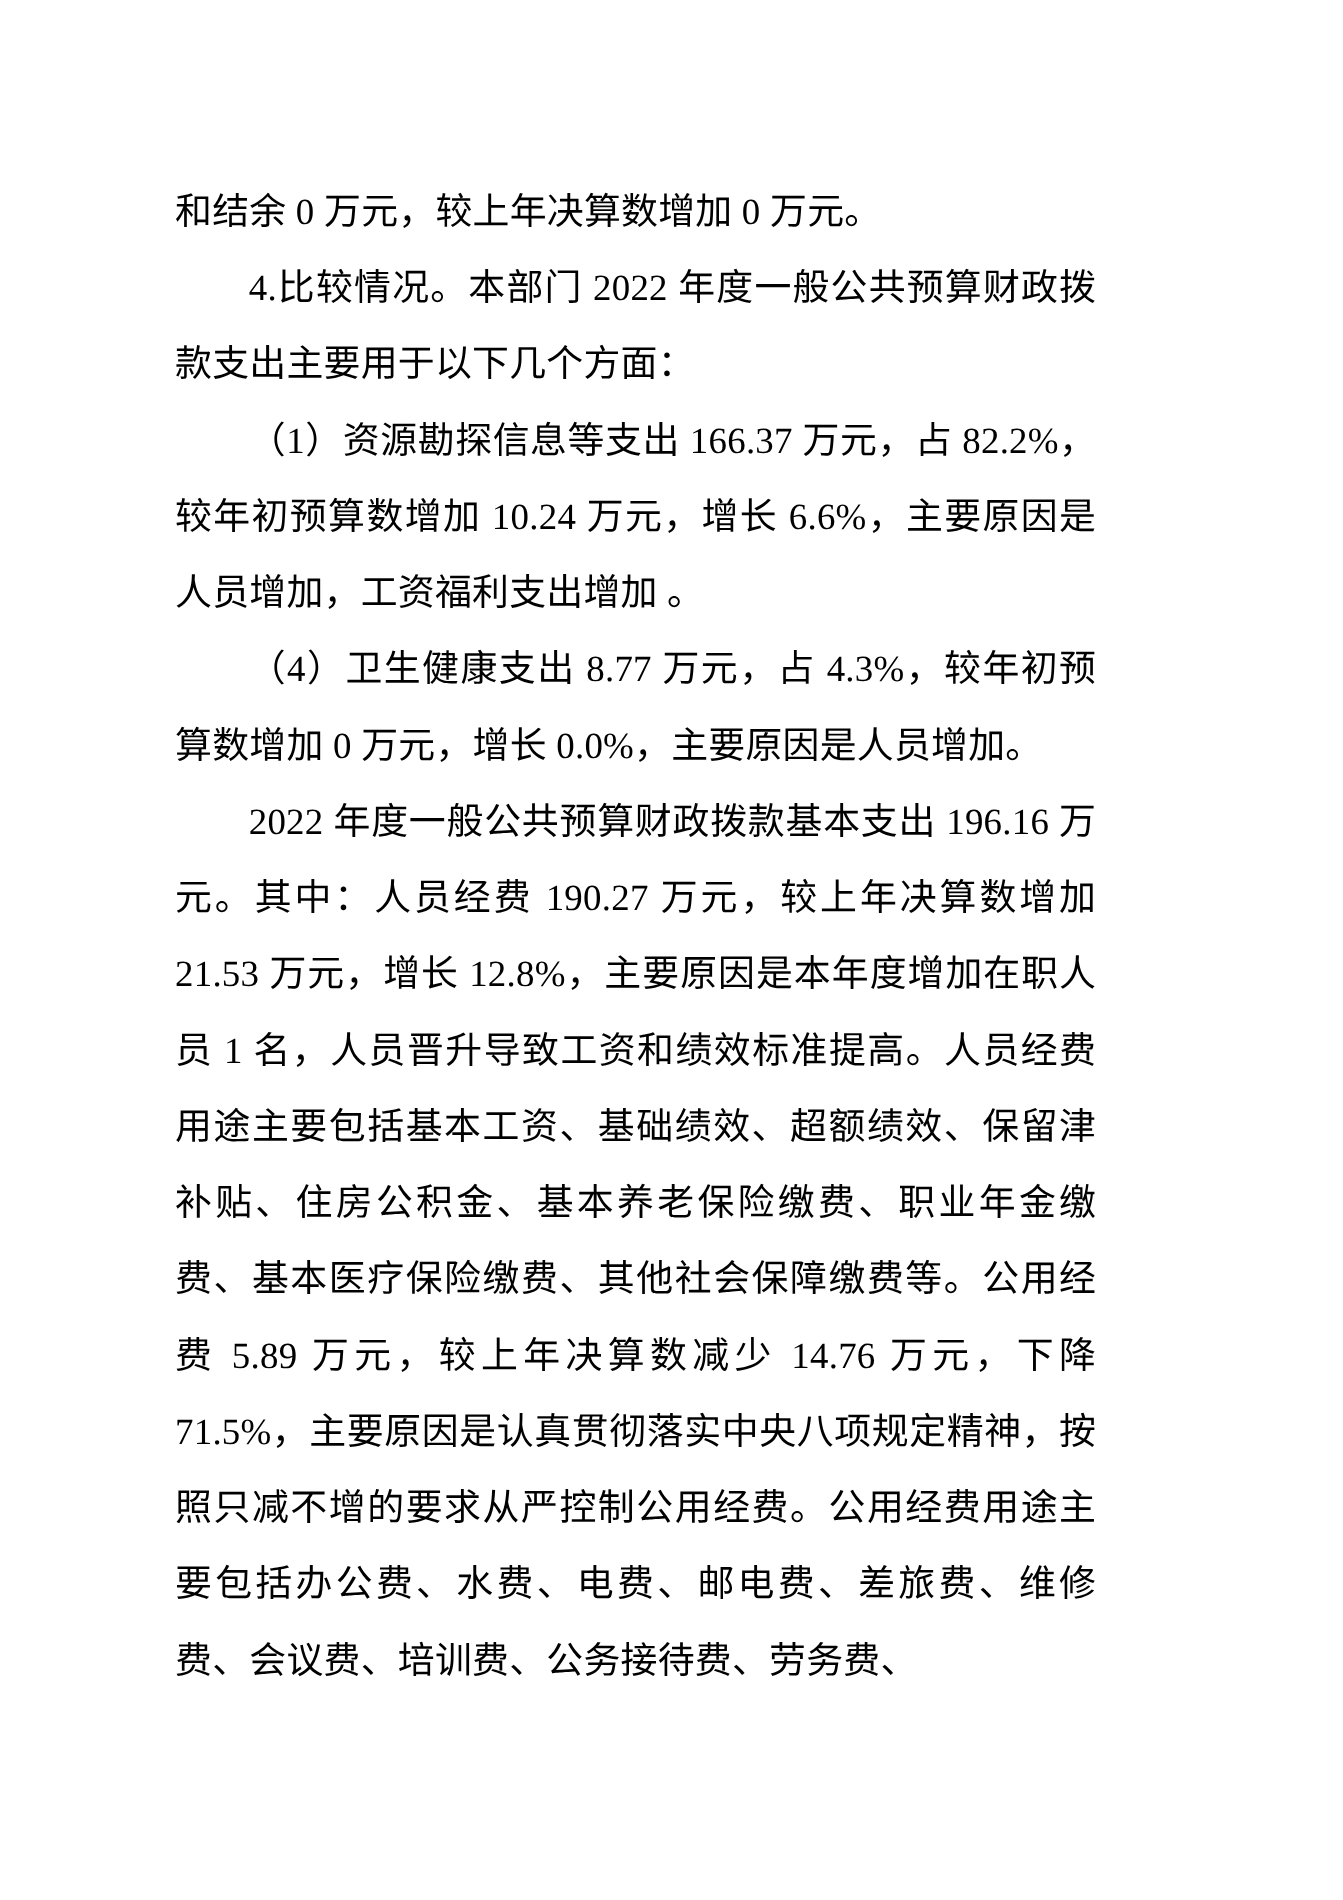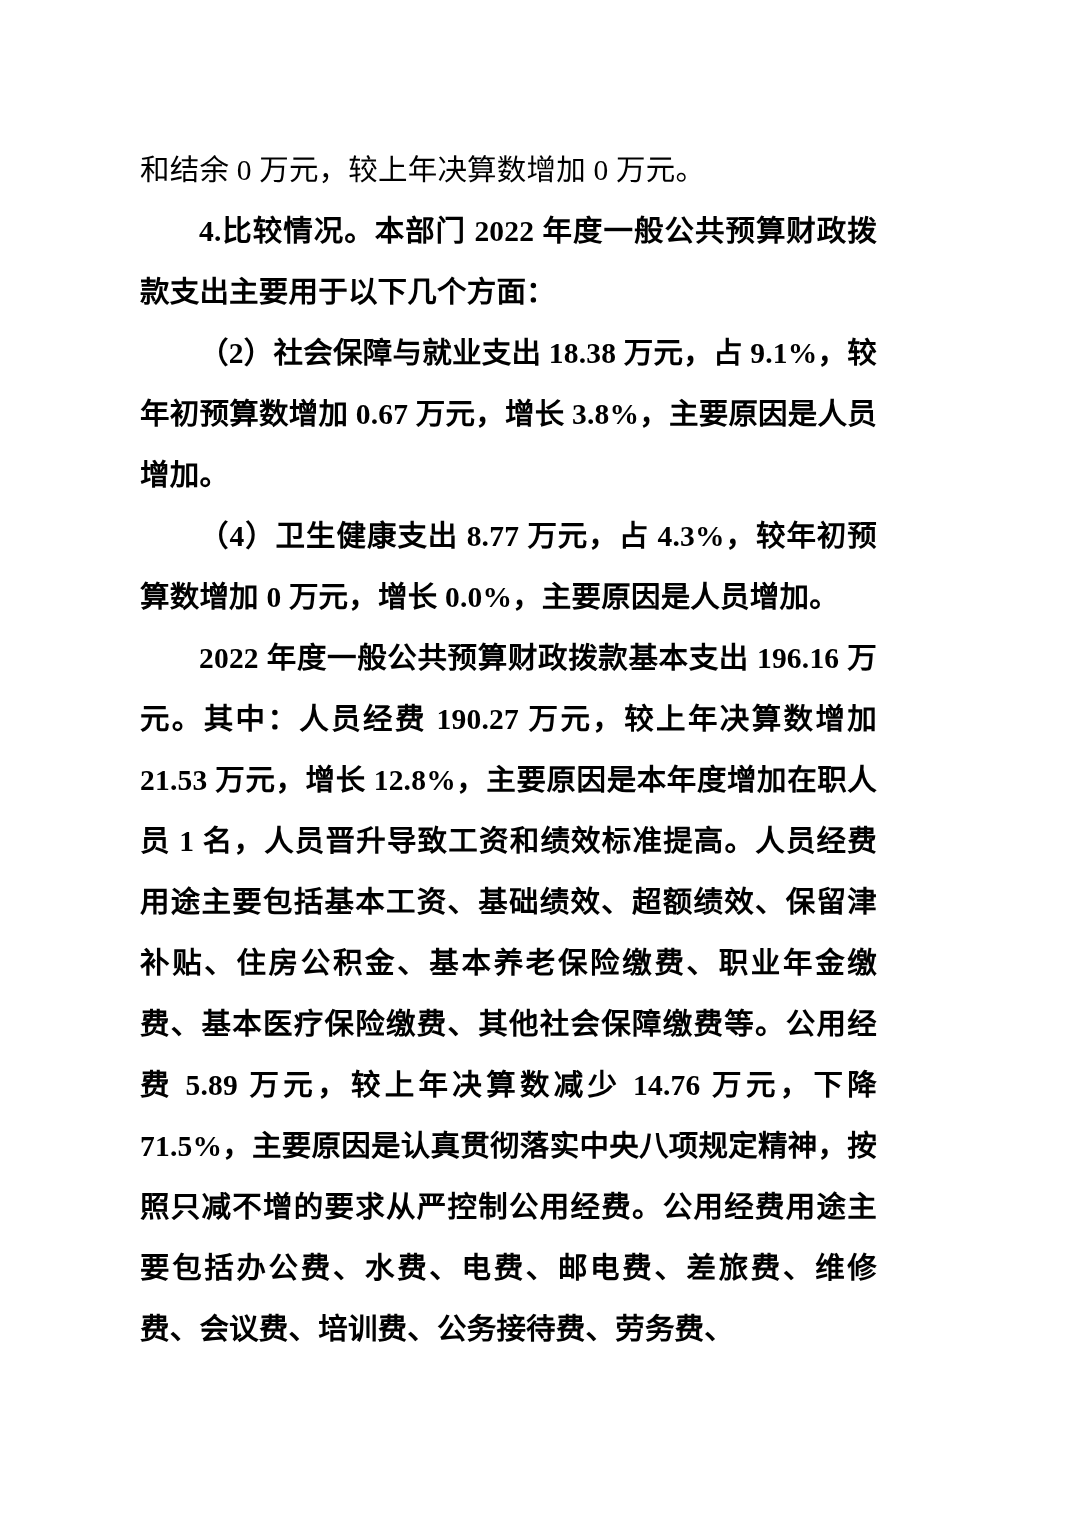--- a/index.html
+++ b/index.html
@@ -29,36 +29,35 @@
     text-align: justify;
     text-justify: inter-ideograph;
     letter-spacing: 0.2px;
   }
   p {
     margin: 0;
     padding: 0;
   }
   .indent2 {
     text-indent: 2em;
-    font-weight: bold;
   }
   .noindent {
     text-indent: 0;
   }
   .heading {
     font-family: "Liberation Serif", "DejaVu Serif", serif;
     font-weight: bold;
     text-indent: 2em;
     letter-spacing: 1px;
   }
 </style>
 </head>
 <body>
 
 <div class="page">
   <div class="doc-body">
     <p class="noindent">和结余 0 万元，较上年决算数增加 0 万元。</p>
     <p class="indent2">4.比较情况。本部门 2022 年度一般公共预算财政拨款支出主要用于以下几个方面：</p>
-    <p class="indent2">（2）社会保障与就业支出 18.38 万元，占 9.1%，较年初预算数增加 0.67 万元，增长 3.8%，主要原因是人员增加。</p>
+    <p class="indent2">（1）资源勘探信息等支出 166.37 万元，占 82.2%，较年初预算数增加 10.24 万元，增长 6.6%，主要原因是人员增加，工资福利支出增加 。</p>
     <p class="indent2">（4）卫生健康支出 8.77 万元，占 4.3%，较年初预算数增加 0 万元，增长 0.0%，主要原因是人员增加。</p>
     <p class="indent2">2022 年度一般公共预算财政拨款基本支出 196.16 万元。其中：人员经费 190.27 万元，较上年决算数增加 21.53 万元，增长 12.8%，主要原因是本年度增加在职人员 1 名，人员晋升导致工资和绩效标准提高。人员经费用途主要包括基本工资、基础绩效、超额绩效、保留津补贴、住房公积金、基本养老保险缴费、职业年金缴费、基本医疗保险缴费、其他社会保障缴费等。公用经费 5.89 万元，较上年决算数减少 14.76 万元，下降 71.5%，主要原因是认真贯彻落实中央八项规定精神，按照只减不增的要求从严控制公用经费。公用经费用途主要包括办公费、水费、电费、邮电费、差旅费、维修费、会议费、培训费、公务接待费、劳务费、</p>
   </div>
 </div>
 
 </body></html>

